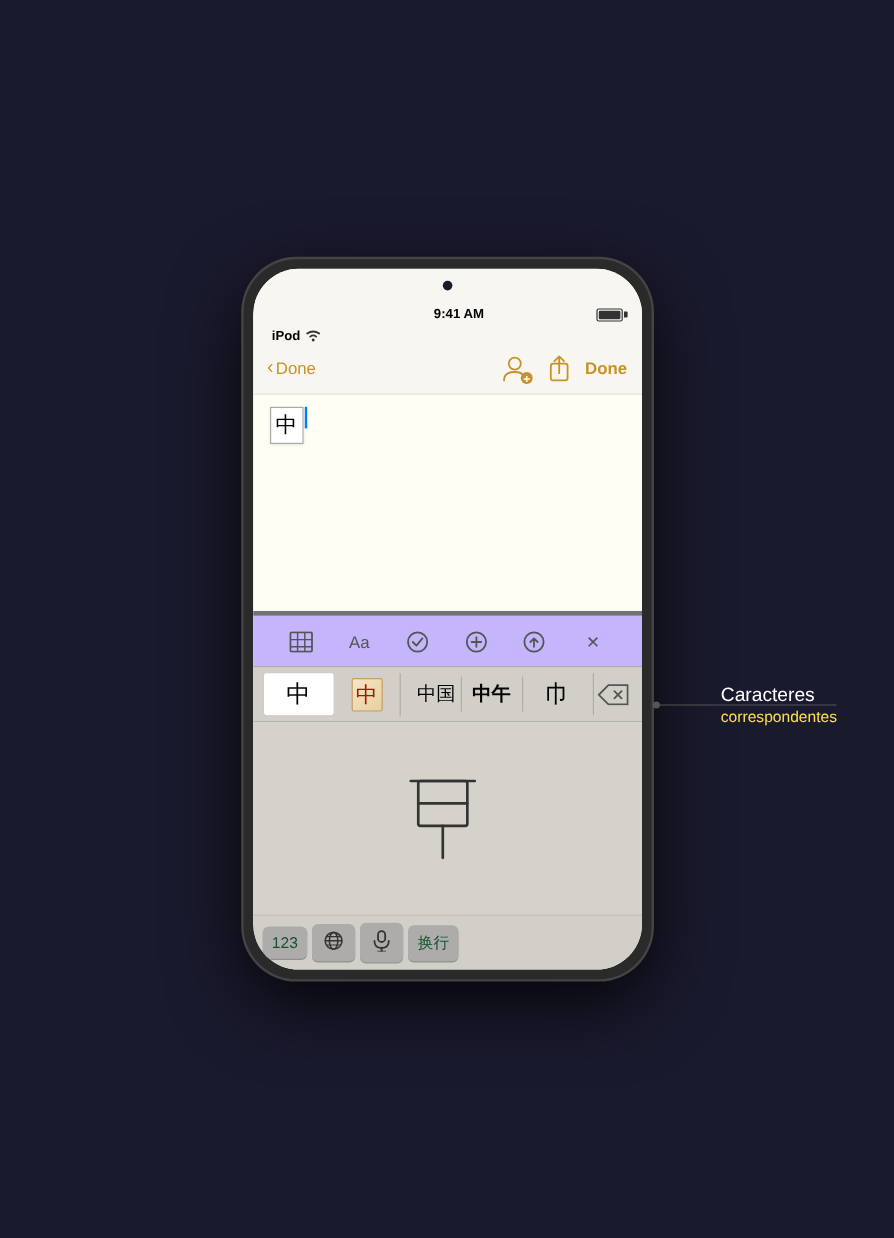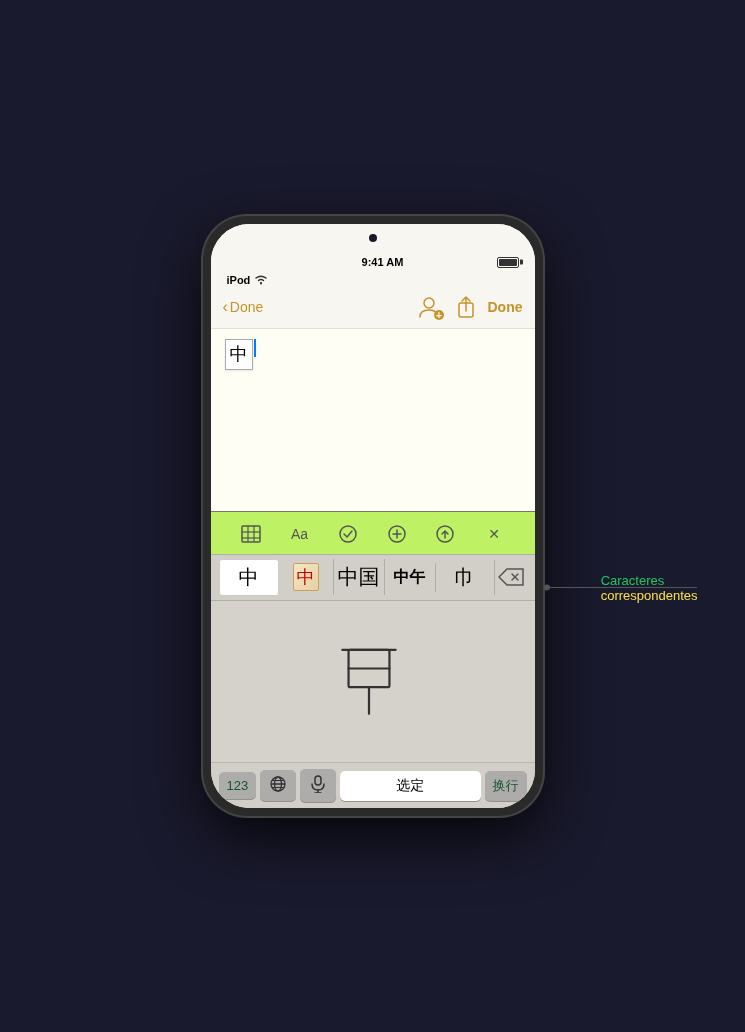--- a/index.html
+++ b/index.html
@@ -162,23 +162,23 @@
       animation: blink 1s infinite;
     }
 
     @keyframes blink {
       0%, 50% { opacity: 1; }
       51%, 100% { opacity: 0; }
     }
 
     
     .toolbar {
-      background: #bef264;
+      background: #c4b5fd;
       padding: 6px 0 4px;
-      border-top: 1px solid #737373;
+      border-top: 4px solid #737373;
       flex-shrink: 0;
     }
 
     .toolbar-row {
       display: flex;
       justify-content: space-around;
       align-items: center;
       padding: 2px 16px;
     }
 
@@ -401,21 +401,21 @@
           </div>
           <div class="toolbar-icon" style="color:#555; font-size:14px;">✕</div>
         </div>
       </div>
 
       <div class="char-suggestions">
         <div class="char-suggestion highlighted" style="font-size:20px; padding:4px 8px;">中</div>
         <div class="char-suggestion char-suggestion-mahjong" style="padding:4px 6px;">
           <span class="mahjong-tile">中</span>
         </div>
-        <div class="char-suggestion" style="font-size:21px; padding:4px 4px;">中国</div>
+        <div class="char-suggestion" style="font-size:16px; padding:4px 4px;text-align:right;">中国</div>
         <div class="char-suggestion" style="font-size:16px; padding:4px 4px;font-weight:bold;">中午</div>
         <div class="char-suggestion" style="font-size:20px; padding:4px 8px;">巾</div>
         <div class="backspace-btn">
           <svg width="26" height="18" viewBox="0 0 26 18">
             <path d="M9 1 L25 1 L25 17 L9 17 L1 9 Z" fill="none" stroke="#555" stroke-width="1.5"></path>
             <line x1="14" y1="6" x2="20" y2="12" stroke="#555" stroke-width="1.5" stroke-linecap="round"></line>
             <line x1="20" y1="6" x2="14" y2="12" stroke="#555" stroke-width="1.5" stroke-linecap="round"></line>
           </svg>
         </div>
       </div>
@@ -447,29 +447,28 @@
           </svg>
         </button>
         <button class="kb-btn kb-btn-dark">
           <svg width="14" height="18" viewBox="0 0 14 18">
             <rect x="4" y="1" width="6" height="9" rx="3" fill="none" stroke="#333" stroke-width="1.5"></rect>
             <path d="M1 9 Q1 15 7 15 Q13 15 13 9" stroke="#333" stroke-width="1.5" fill="none" stroke-linecap="round"></path>
             <line x1="7" y1="15" x2="7" y2="18" stroke="#333" stroke-width="1.5" stroke-linecap="round"></line>
             <line x1="4" y1="18" x2="10" y2="18" stroke="#333" stroke-width="1.5" stroke-linecap="round"></line>
           </svg>
         </button>
-        <button class="kb-btn kb-btn-space">选定</button>
         <button class="kb-btn kb-btn-dark">换行</button>
       </div>
 
     </div>
   </div>
 
   <div style="position:absolute; right:-155px; top:62%; transform:translateY(-50%); text-align:left;">
-    <div style="font-size:13px; color:#22c55e;">Caracteres</div>
+    <div style="font-size:16px; color:#ffffff;">Caracteres</div>
     <div style="font-size:13px; color:#fde047;">correspondentes</div>
   </div>
 
   <svg style="position:absolute; right:-5px; top:62%; transform:translateY(-50%); pointer-events:none; overflow:visible;" width="1" height="1">
     <line x1="0" y1="0" x2="150" y2="0" stroke="#555" stroke-width="1"></line>
     <circle cx="0" cy="0" r="3" fill="#555"></circle>
   </svg>
 
 </div>
 

